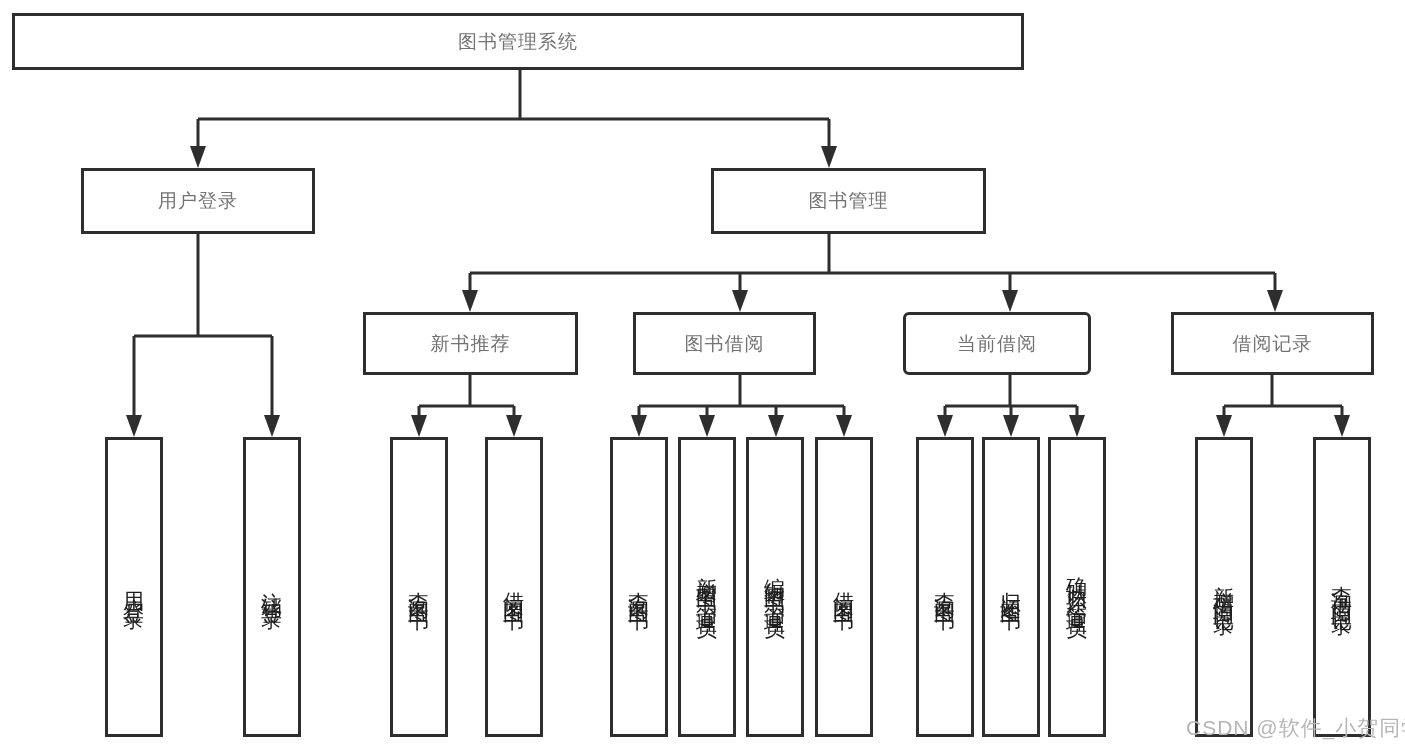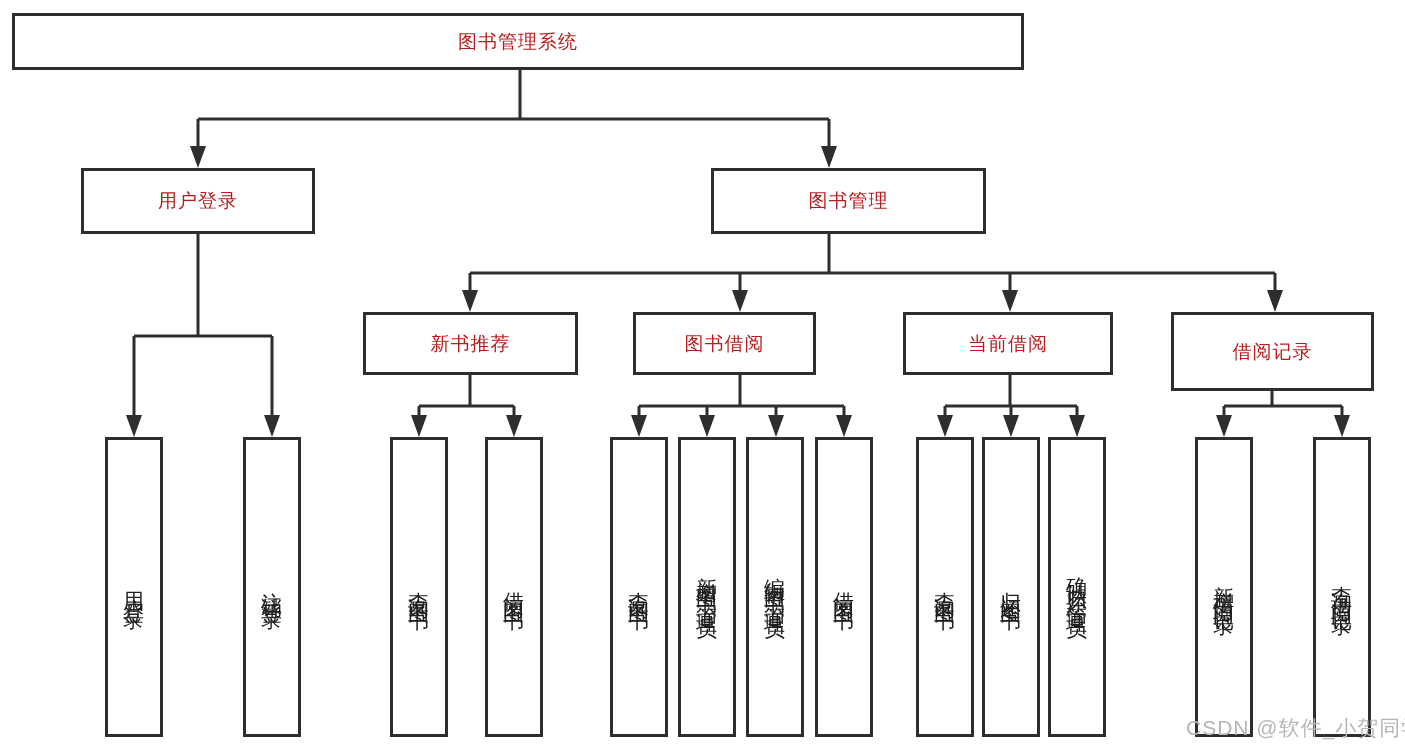--- a/index.html
+++ b/index.html
@@ -10,21 +10,21 @@
     font-family:"Liberation Sans","DejaVu Sans",sans-serif;
     overflow:hidden;
   }
   #connectors{position:absolute;left:0;top:0;width:1405px;height:747px;}
   .hbox{
     position:absolute;
     box-sizing:border-box;
     border:3px solid #2e2e2e;
     background:#ffffff;
     display:flex;align-items:center;justify-content:center;
-    font-size:19px;color:#b91c1c;
+    font-size:19px;color:#737373;
     letter-spacing:1px;
     z-index:2;
   }
   .vbox{
     position:absolute;
     box-sizing:border-box;
     border:3px solid #2e2e2e;
     background:#ffffff;
     display:flex;align-items:center;justify-content:center;
     writing-mode:vertical-rl;
@@ -89,22 +89,22 @@
     </g>
   </svg>
 
   <div class="hbox" style="left:12px;top:13px;width:1012px;height:57px;">图书管理系统</div>
 
   <div class="hbox" style="left:81px;top:168px;width:234px;height:66px;">用户登录</div>
   <div class="hbox" style="left:711px;top:168px;width:275px;height:66px;">图书管理</div>
 
   <div class="hbox" style="left:363px;top:312px;width:215px;height:63px;">新书推荐</div>
   <div class="hbox" style="left:633px;top:312px;width:183px;height:63px;">图书借阅</div>
-  <div class="hbox" style="left:903px;top:312px;width:210px;height:63px;">当前借阅</div>
-  <div class="hbox" style="left:1171px;top:312px;width:203px;height:79px;">借阅记录</div>
+  <div class="hbox" style="left:903px;top:312px;width:188px;height:63px;border-radius:6px;">当前借阅</div>
+  <div class="hbox" style="left:1171px;top:312px;width:203px;height:63px;">借阅记录</div>
 
   <div class="vbox" style="left:105px;top:437px;width:58px;height:300px;">用户登录</div>
   <div class="vbox" style="left:243px;top:437px;width:58px;height:300px;">注销登录</div>
 
   <div class="vbox" style="left:390px;top:437px;width:58px;height:300px;">查询图书</div>
   <div class="vbox" style="left:485px;top:437px;width:58px;height:300px;">借阅图书</div>
 
   <div class="vbox" style="left:610px;top:437px;width:58px;height:300px;">查询图书</div>
   <div class="vbox" style="left:678px;top:437px;width:58px;height:300px;">新增图书（管理员）</div>
   <div class="vbox" style="left:746px;top:437px;width:58px;height:300px;">编辑图书（管理员）</div>

